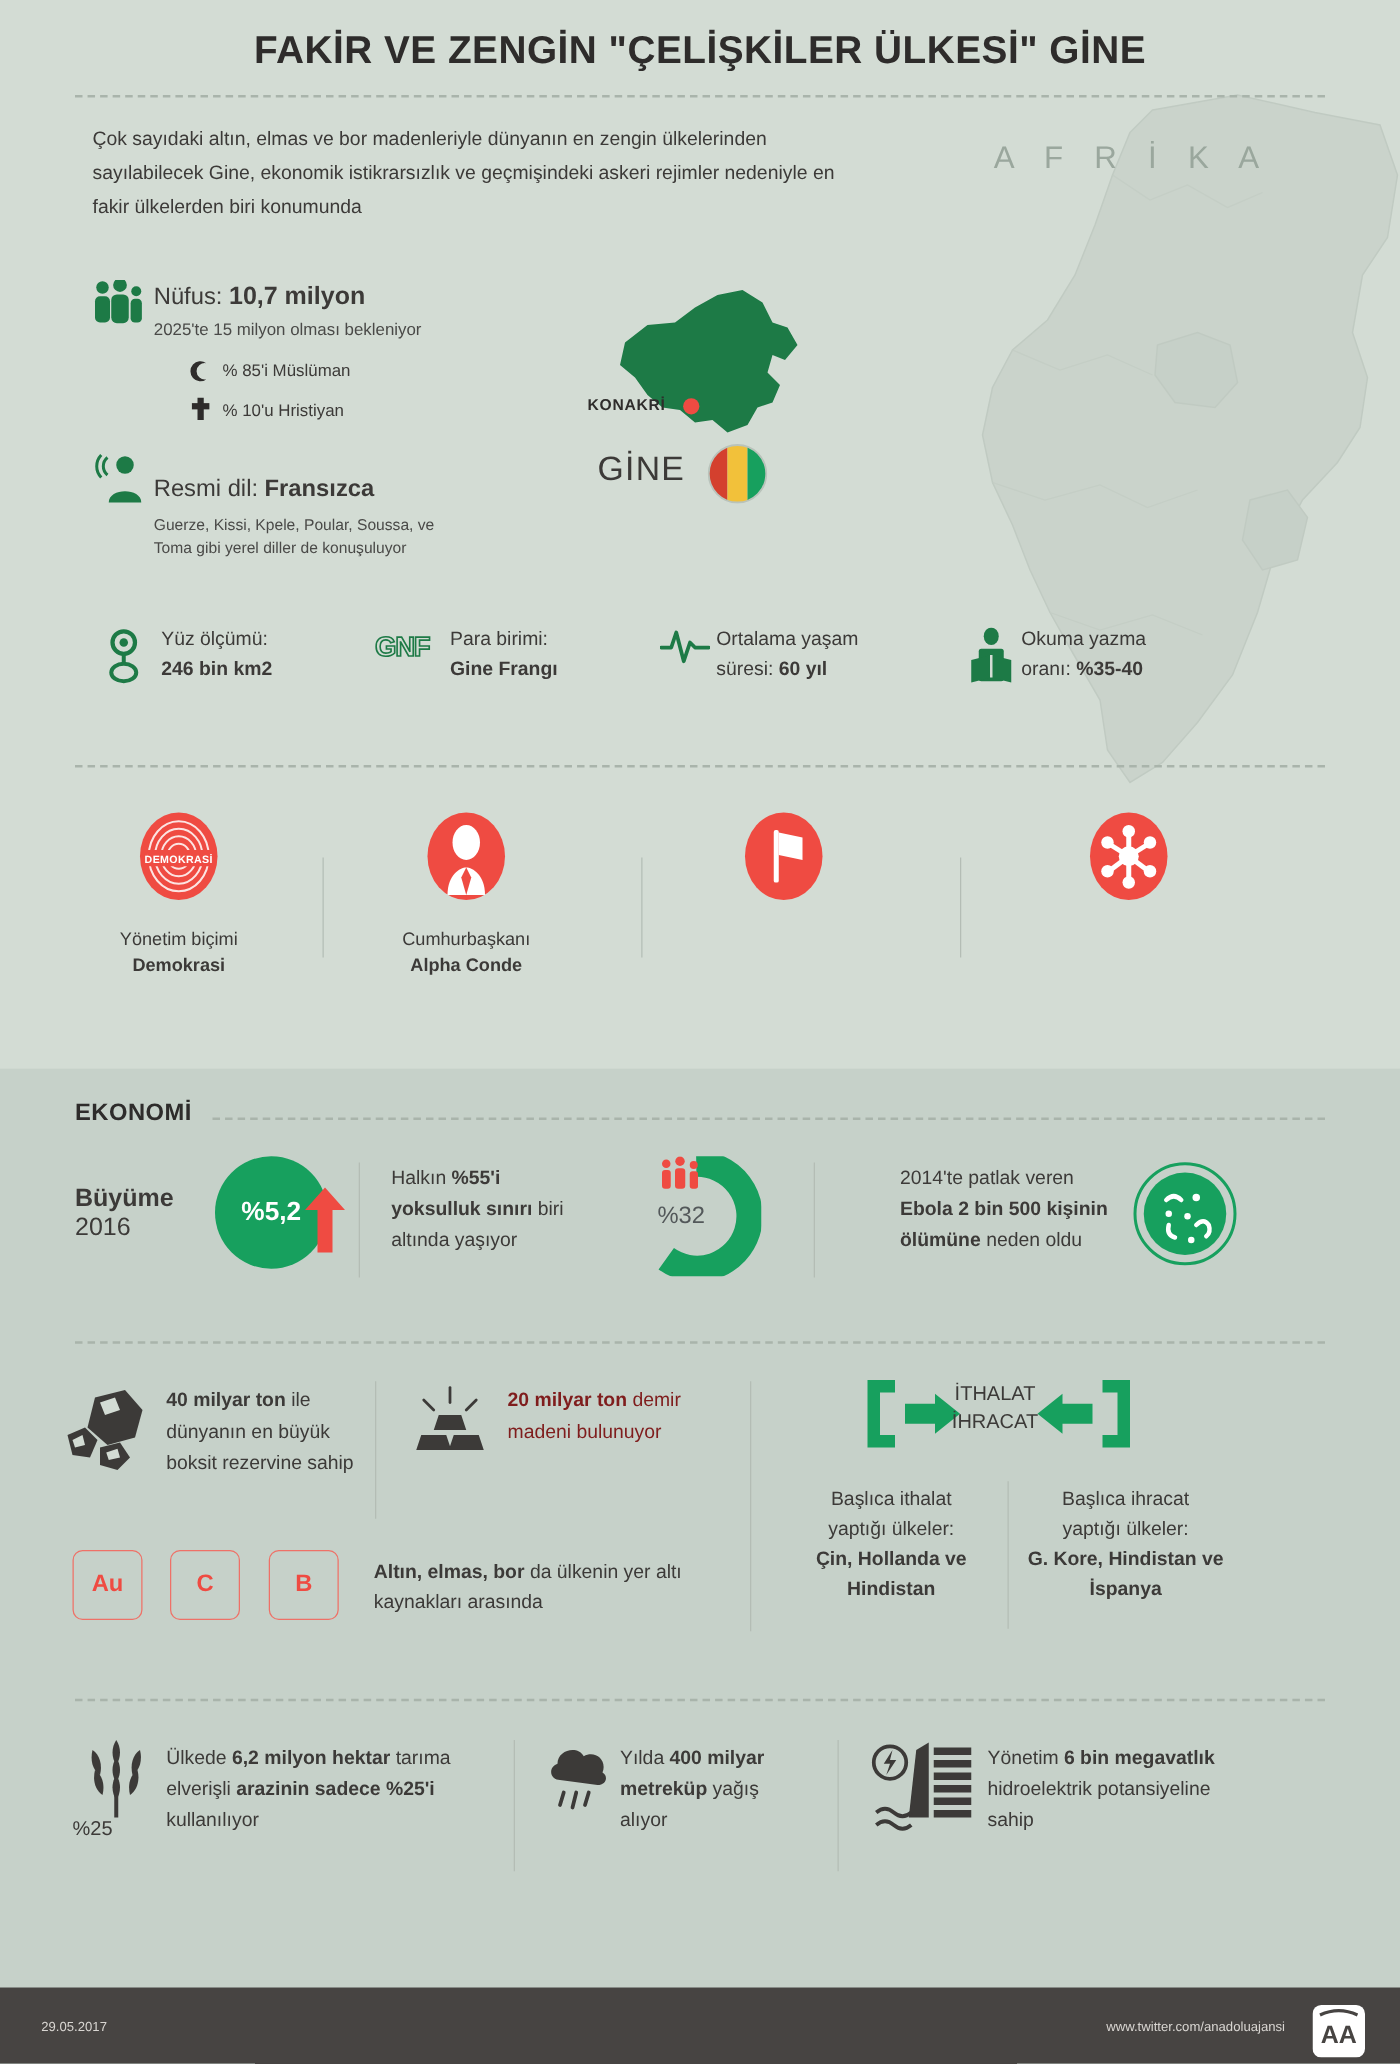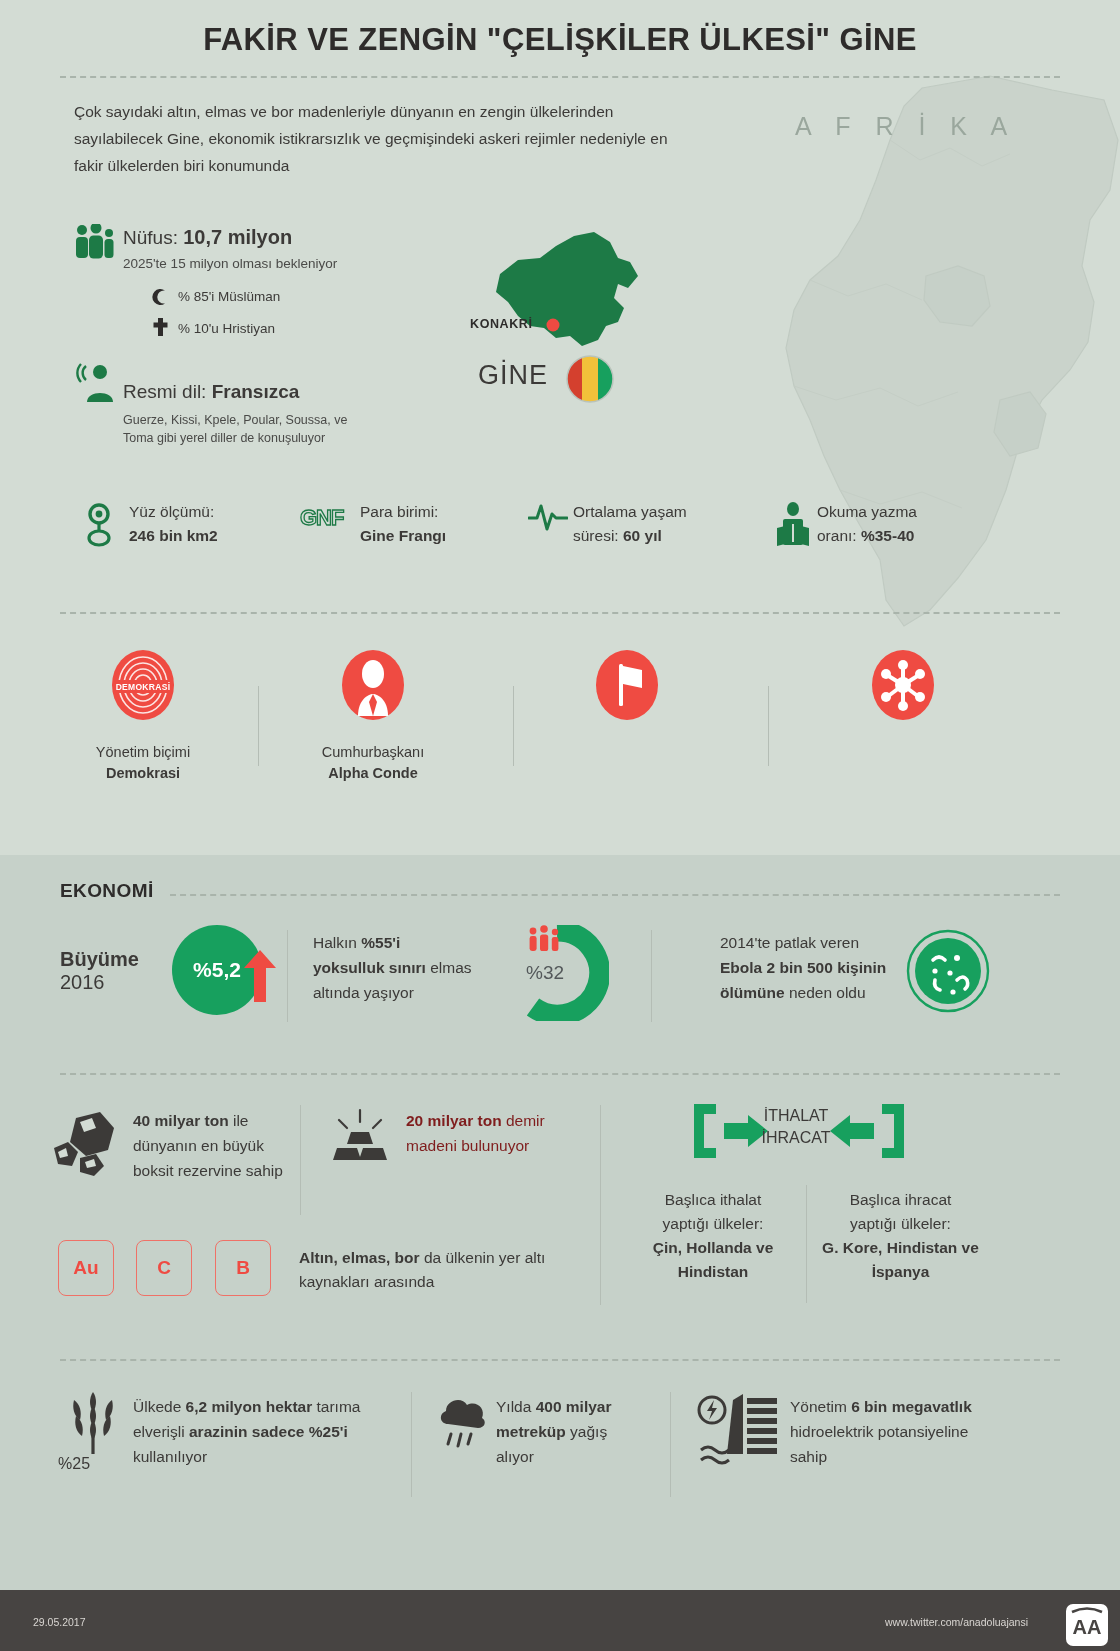--- a/index.html
+++ b/index.html
@@ -158,21 +158,21 @@
 
   
   .gmap { position: absolute; left: 478px; top: 222px; }
   .konakri { position: absolute; left: 470px; top: 317px; font-size: 12.5px; font-weight: bold; color: #2e2c2b; letter-spacing: .6px;}
   .gine-lbl { position: absolute; left: 478px; top: 360px; font-size: 27px; color: #3c3a38; letter-spacing: 1px;}
   .gflag { position: absolute; left: 566px; top: 355px; }
 
   
   .f-date { position: absolute; left: 33px; top: 1616px; font-size: 10.5px; color: #d9d6d2; }
   .f-url  { position: absolute; right: 92px; top: 1616px; font-size: 10.5px; color: #d9d6d2; }
-  .f-logo { position: absolute; right: 12px; top: 1604px; padding-left: 22px; }
+  .f-logo { position: absolute; right: 28px; top: 1604px; padding-left: 22px; }
 </style>
 </head>
 <body>
 
 <div class="band-top"></div>
 <div class="band-mid"></div>
 <div class="band-foot"></div>
 
 <div class="africa-wrap">
   <svg width="430" height="560" viewBox="0 0 430 560">
@@ -416,21 +416,21 @@
   <span>2016</span>
 </div>
 <div class="growth-pie"></div>
 <svg style="position:absolute;left:240px;top:948px;" width="40" height="56">
   <path d="M14,54 L14,20 L4,20 L20,2 L36,20 L26,20 L26,54 Z" fill="#ef4b42"></path>
 </svg>
 <div class="growth-val">%5,2</div>
 
 <div class="pov-txt">
   <span>Halkın </span><b>%55'i</b><br>
-  <b>yoksulluk sınırı</b><span> elmas</span><br>
+  <b>yoksulluk sınırı</b><span> biri</span><br>
   <span>altında yaşıyor</span>
 </div>
 
 <div class="donut-wrap">
   <svg width="104" height="96" viewBox="0 0 104 96">
     <path d="M52,6 A42,42 0 1,1 28,82" fill="none" stroke="#17a05e" stroke-width="21"></path>
     <g fill="#ef4b42" transform="translate(22,-2)">
       <circle cx="6" cy="8" r="3.4"></circle>
         <rect x="2.6" y="13" width="7" height="15" rx="2.4"></rect>
       <circle cx="17" cy="6" r="3.8"></circle>

